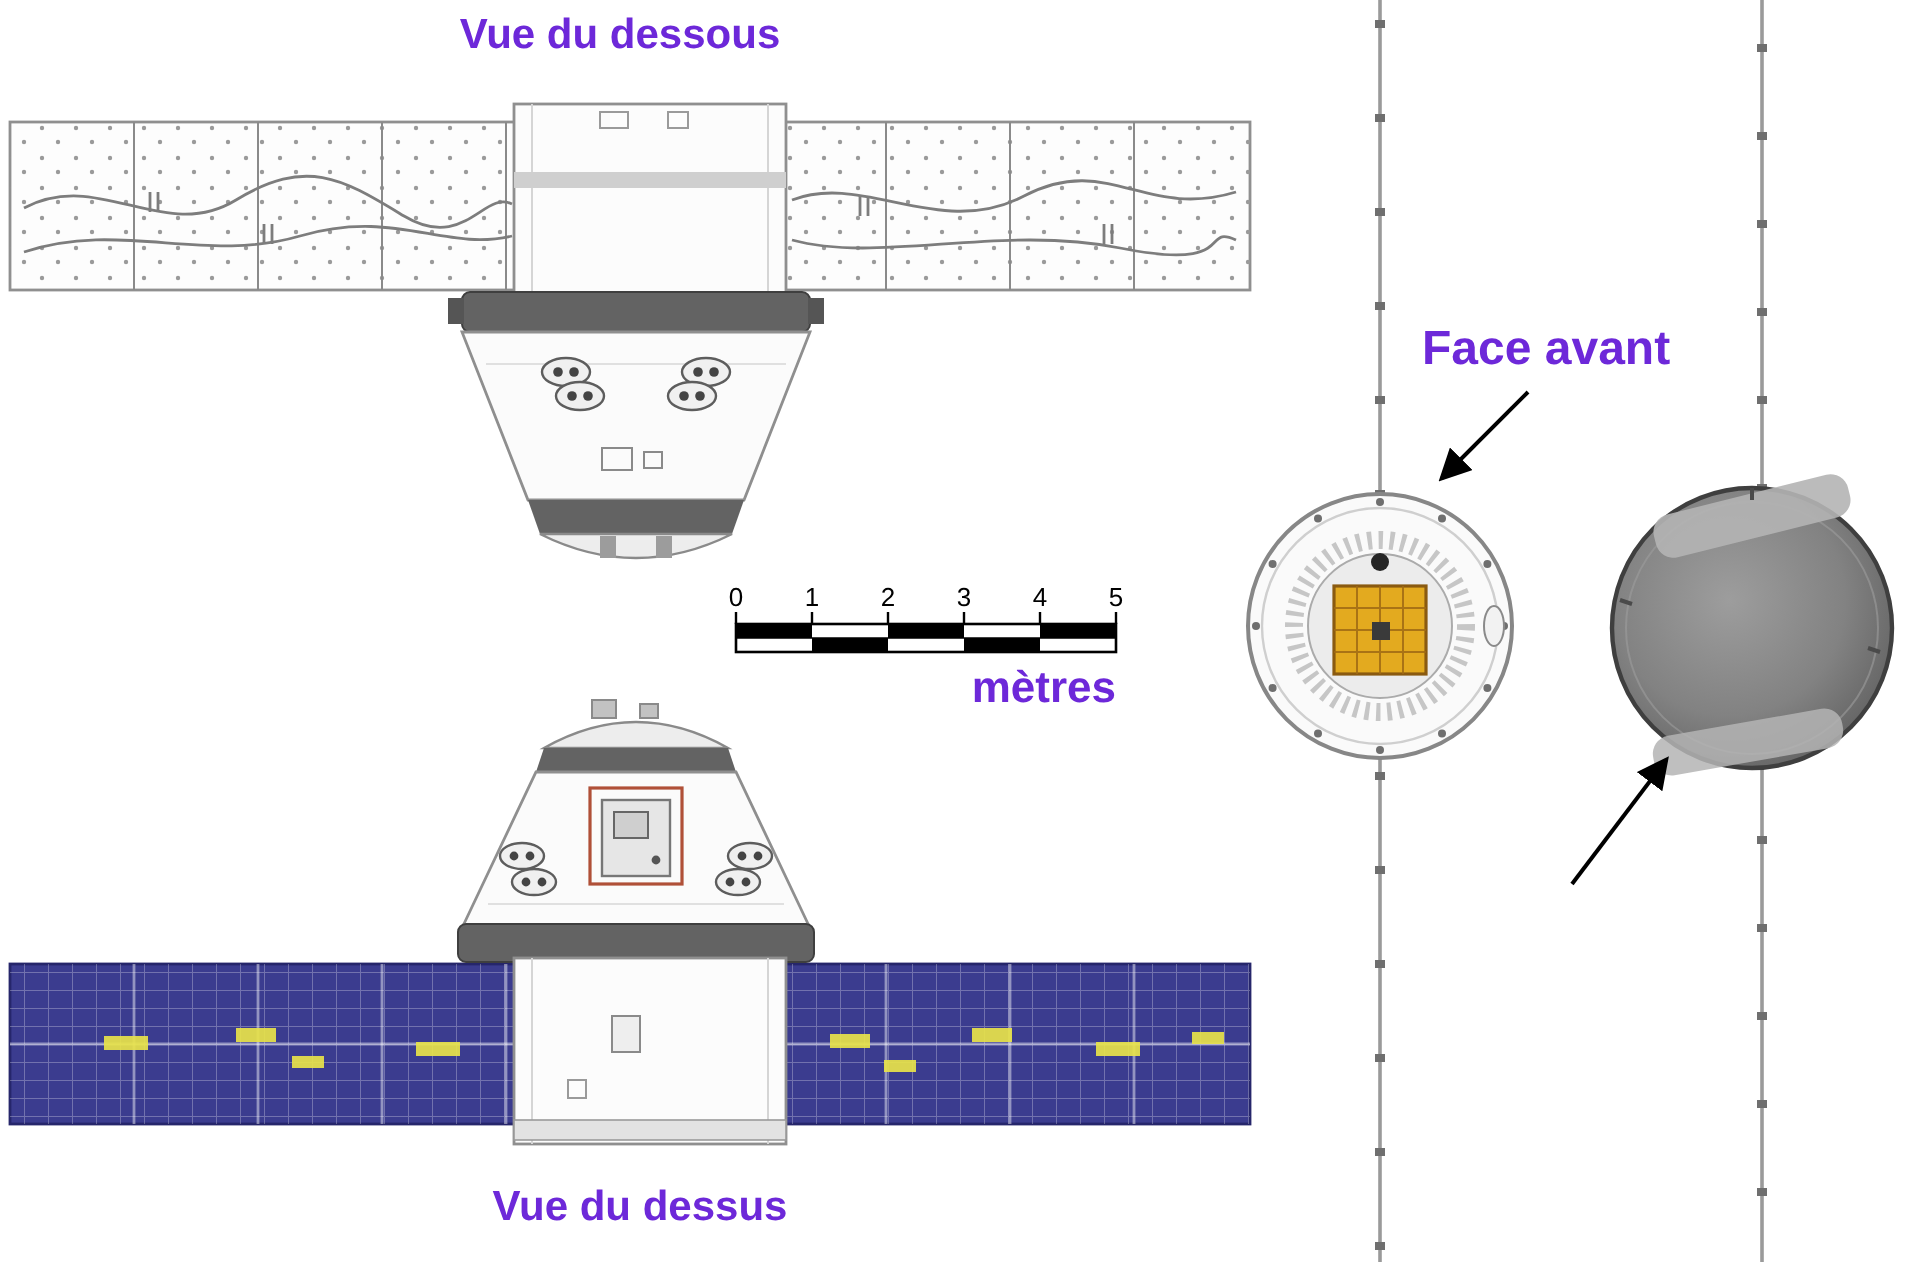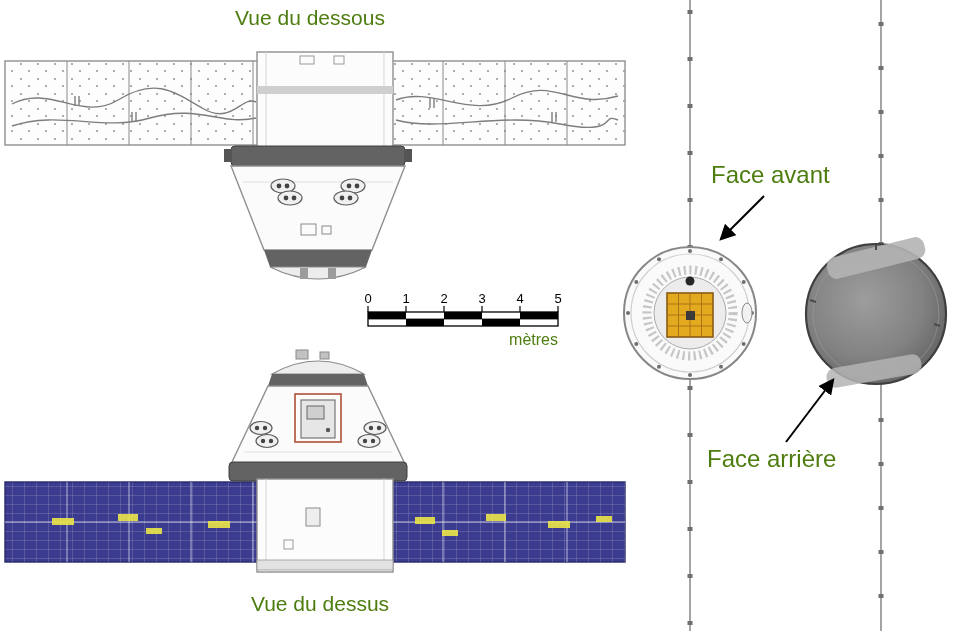--- a/index.html
+++ b/index.html
@@ -1,23 +1,23 @@
 <!DOCTYPE html>
 <html><head>
 <meta charset="utf-8">
 <style>
   *{margin:0;padding:0;box-sizing:border-box}
   html,body{background:#fff}
   body{font-family:"Liberation Sans",sans-serif}
   .canvas{position:relative;width:960px;height:631px;background:#fff;overflow:hidden}
   .layer{position:absolute;left:0;top:0}
-  .lbl{position:absolute;font-weight:normal;color:#4d7c0f;white-space:nowrap}
+  .lbl{position:absolute;font-weight:bold;color:#6d28d9;white-space:nowrap}
   .lbl-title{font-size:21px;text-align:center}
   .lbl-face{font-size:24px}
-  .lbl-unit{font-size:16px;text-align:right}
+  .lbl-unit{font-size:22px;text-align:right}
 </style>
 </head>
 <body>
 
 <div class="canvas">
 
 <svg class="layer" width="960" height="631" viewBox="0 0 960 631">
   <defs>
     <marker id="arrow" viewBox="0 0 10 10" refX="8.5" refY="5" markerWidth="8" markerHeight="8" orient="auto-start-reverse">
       <path d="M0,0 L10,5 L0,10 z" fill="#000"></path>
@@ -274,17 +274,16 @@
   <line x1="764" y1="196" x2="721" y2="239" stroke="#000" stroke-width="2" marker-end="url(#arrow)"></line>
   <line x1="786" y1="442" x2="833" y2="380" stroke="#000" stroke-width="2" marker-end="url(#arrow)"></line>
 </svg>
 
 <div class="lbl lbl-title" style="left:170px;top:6px;width:280px">Vue du dessous</div>
 
 <div class="lbl lbl-title" style="left:180px;top:592px;width:280px">Vue du dessus</div>
 
 <div class="lbl lbl-face" style="left:711px;top:161px">Face avant</div>
 
-<div class="lbl lbl-face" style="left:707px;top:445px">Face arrière</div>
 
 <div class="lbl lbl-unit" style="left:455px;top:331px;width:103px">mètres</div>
 
 </div>
 
 </body></html>

